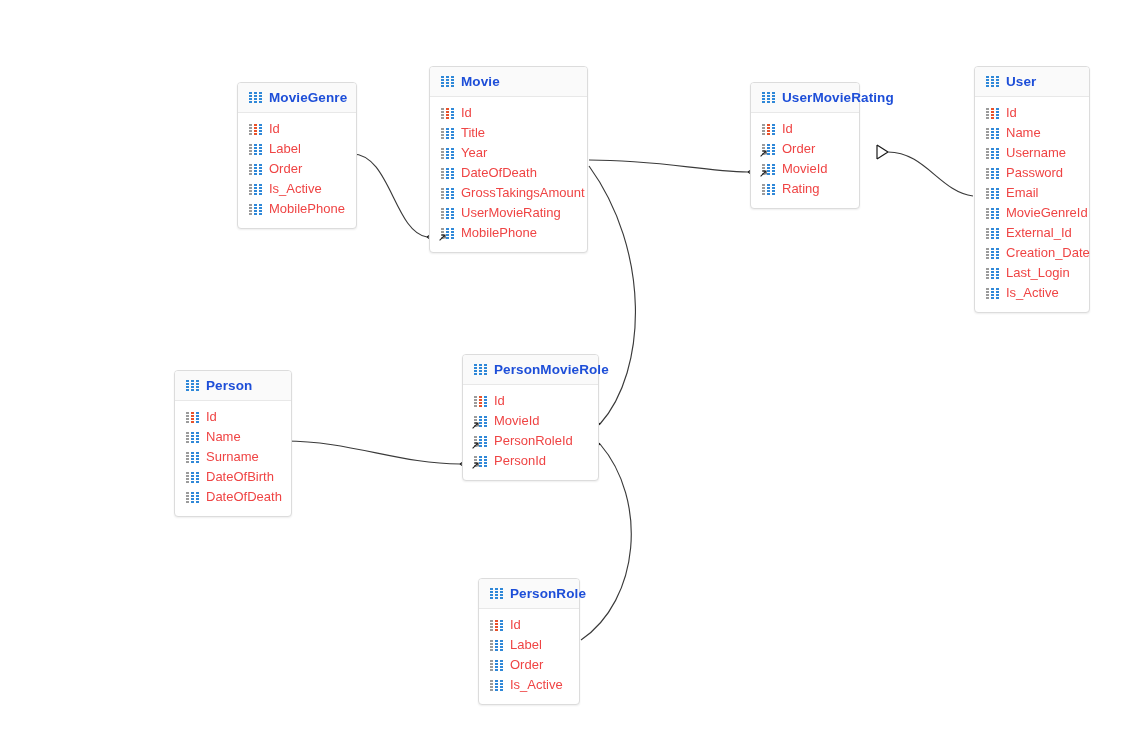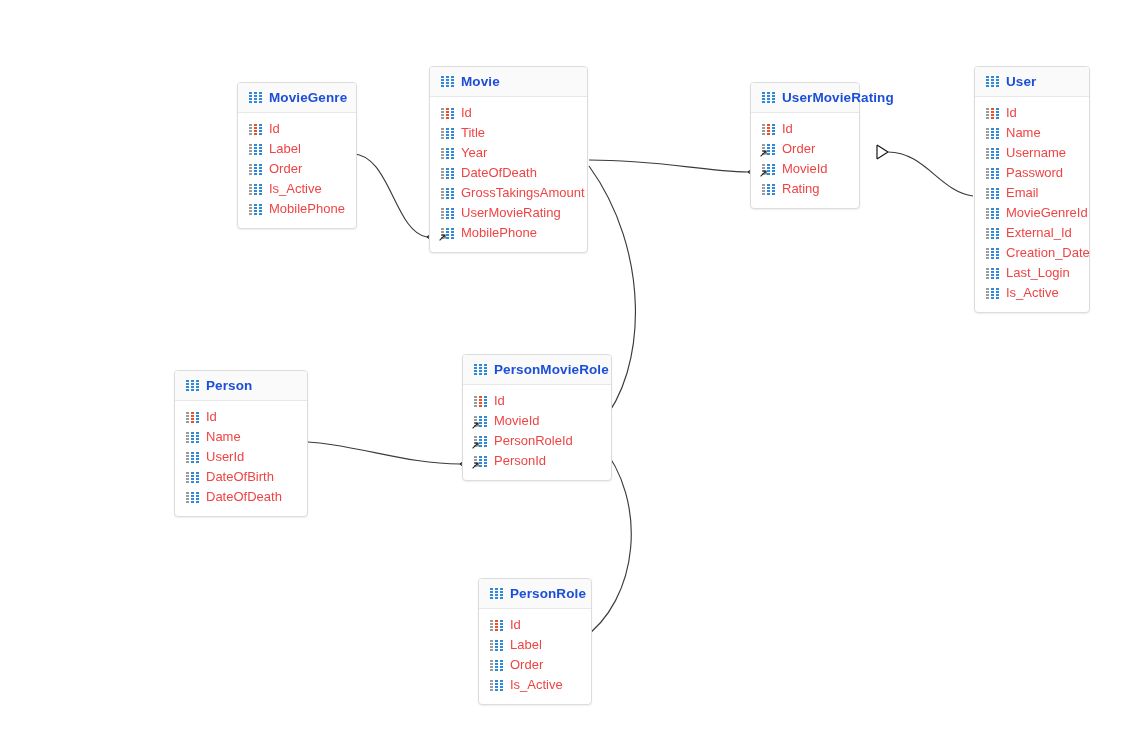--- a/index.html
+++ b/index.html
@@ -681,21 +681,21 @@
             <i class="c1 r3 b"></i>
             <i class="c2 r0 b"></i>
             <i class="c2 r1 b"></i>
             <i class="c2 r2 b"></i>
             <i class="c2 r3 b"></i>
           </span>
           <span class="field-label">Is_Active</span>
         </div>
       </div>
     </div>
-    <div class="entity" style="left: 174px; top: 370px; width: 134px;">
+    <div class="entity" style="left: 174px; top: 370px; width: 118px;">
       <div class="entity-header">
         <span class="gicon">
           <i class="c0 r0 b"></i>
           <i class="c0 r1 b"></i>
           <i class="c0 r2 b"></i>
           <i class="c0 r3 b"></i>
           <i class="c1 r0 b"></i>
           <i class="c1 r1 b"></i>
           <i class="c1 r2 b"></i>
           <i class="c1 r3 b"></i>
@@ -749,21 +749,21 @@
             <i class="c0 r3 g"></i>
             <i class="c1 r0 b"></i>
             <i class="c1 r1 b"></i>
             <i class="c1 r2 b"></i>
             <i class="c1 r3 b"></i>
             <i class="c2 r0 b"></i>
             <i class="c2 r1 b"></i>
             <i class="c2 r2 b"></i>
             <i class="c2 r3 b"></i>
           </span>
-          <span class="field-label">UserId</span>
+          <span class="field-label">Surname</span>
         </div>
         <div class="field-row">
           <span class="gicon">
             <i class="c0 r0 g"></i>
             <i class="c0 r1 g"></i>
             <i class="c0 r2 g"></i>
             <i class="c0 r3 g"></i>
             <i class="c1 r0 b"></i>
             <i class="c1 r1 b"></i>
             <i class="c1 r2 b"></i>
@@ -787,21 +787,21 @@
             <i class="c1 r3 b"></i>
             <i class="c2 r0 b"></i>
             <i class="c2 r1 b"></i>
             <i class="c2 r2 b"></i>
             <i class="c2 r3 b"></i>
           </span>
           <span class="field-label">DateOfDeath</span>
         </div>
       </div>
     </div>
-    <div class="entity" style="left: 462px; top: 354px; width: 150px;">
+    <div class="entity" style="left: 462px; top: 354px; width: 137px;">
       <div class="entity-header">
         <span class="gicon">
           <i class="c0 r0 b"></i>
           <i class="c0 r1 b"></i>
           <i class="c0 r2 b"></i>
           <i class="c0 r3 b"></i>
           <i class="c1 r0 b"></i>
           <i class="c1 r1 b"></i>
           <i class="c1 r2 b"></i>
           <i class="c1 r3 b"></i>
@@ -891,21 +891,21 @@
             <span class="fk-arrow">
               <svg width="7" height="7" viewBox="0 0 7 7">
                 <path d="M0.6 6.4 L5.6 1.4 M2.6 1.0 L6.0 1.0 L6.0 4.4" fill="none" stroke="#222" stroke-width="1.1"></path>
               </svg>
             </span>
           </span>
           <span class="field-label">PersonId</span>
         </div>
       </div>
     </div>
-    <div class="entity" style="left: 478px; top: 578px; width: 114px; text-align: right;">
+    <div class="entity" style="left: 478px; top: 578px; width: 102px; text-align: right;">
       <div class="entity-header">
         <span class="gicon">
           <i class="c0 r0 b"></i>
           <i class="c0 r1 b"></i>
           <i class="c0 r2 b"></i>
           <i class="c0 r3 b"></i>
           <i class="c1 r0 b"></i>
           <i class="c1 r1 b"></i>
           <i class="c1 r2 b"></i>
           <i class="c1 r3 b"></i>

